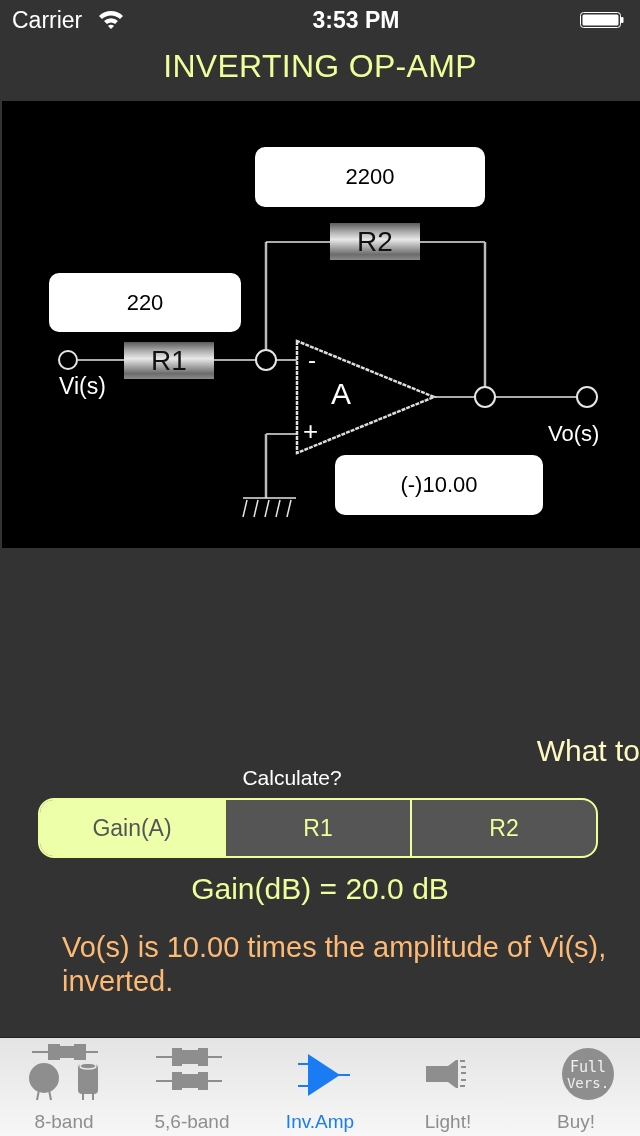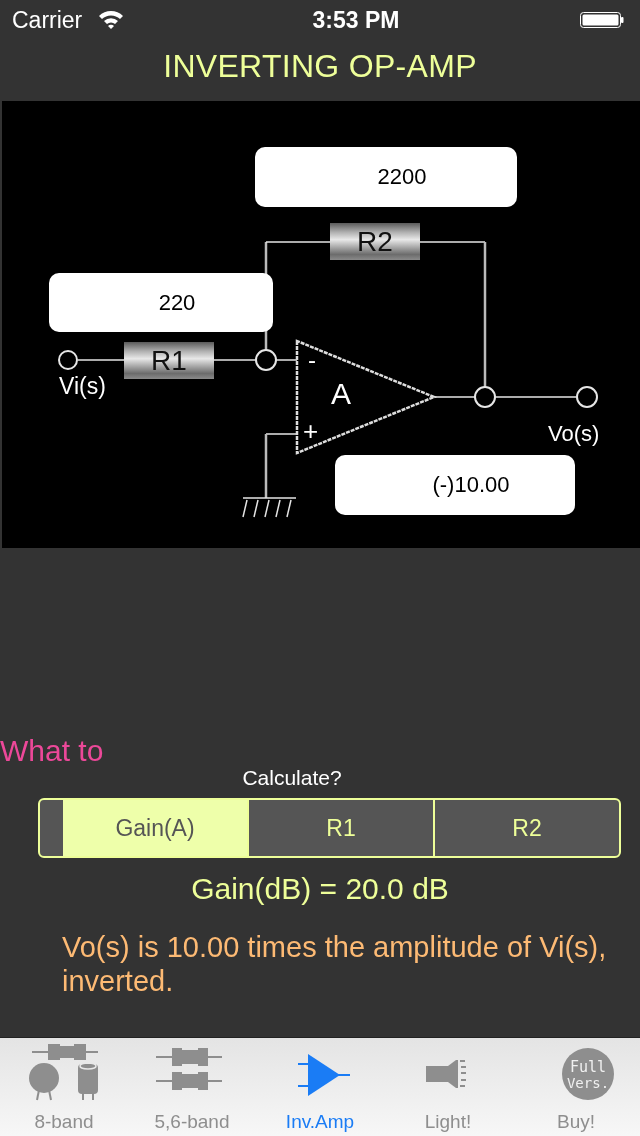--- a/index.html
+++ b/index.html
@@ -14,37 +14,37 @@
     .wifi { position: absolute; left: 98px; top: 9px; width: 26px; height: 20px; }
     .time { position: absolute; left: 0; width: 640px; top: 7px; text-align: center; font-size: 23px; font-weight: bold; margin-left: 36px; }
     .battery { position: absolute; left: 580px; top: 12px; width: 44px; height: 16px; }
     .title { position: absolute; left: 0; top: 48px; width: 640px; text-align: center; color: #eeff99; font-size: 32px; letter-spacing: 0.3px; }
 
     .circuit { position: absolute; left: 2px; top: 101px; width: 638px; height: 447px; background: #000000; }
     .circuit svg { position: absolute; left: 0; top: 0; }
     .valbox {
       position: absolute; background: #ffffff; border-radius: 10px;
       display: flex; align-items: center; justify-content: center;
-      color: #000; font-size: 22px; padding-left: 32px;
+      color: #000; font-size: 22px;
     }
     .ctext { position: absolute; color: #ffffff; font-size: 23px; }
     .res {
       position: absolute; height: 37px;
       background: linear-gradient(to bottom, #5a5a5a 0%, #b0b0b0 25%, #e8e8e8 45%, #9a9a9a 70%, #6c6c6c 85%, #8a8a8a 100%);
       display: flex; align-items: center; justify-content: center;
       color: #111; font-size: 28px;
     }
 
-    .what1 { position: absolute; left: 0; top: 734px; width: 640px; text-align: left; color: #ec4899; font-size: 30px; }
+    .what1 { position: absolute; left: 0; top: 734px; width: 640px; text-align: right; color: #fef9c3; font-size: 30px; }
     .what2 { position: absolute; left: 0; top: 766px; width: 584px; text-align: center; color: #fff; font-size: 21px; }
 
     .seg {
       position: absolute; left: 38px; top: 798px; width: 556px; height: 56px;
-      border: 2px solid #eeff99; border-radius: 6px; overflow: hidden;
-      display: flex; background: #555555; padding-left: 23px;
+      border: 2px solid #eeff99; border-radius: 16px; overflow: hidden;
+      display: flex; background: #555555;
     }
     .seg .s { flex: 1; display: flex; align-items: center; justify-content: center; font-size: 23px; color: #eeff99; }
     .seg .s + .s { border-left: 2px solid #eeff99; }
     .seg .s.sel { background: #eeffaa; color: #555555; }
 
     .gain { position: absolute; left: 0; top: 872px; width: 640px; text-align: center; color: #eeff99; font-size: 30px; }
     .desc { position: absolute; left: 62px; top: 930px; width: 560px; color: #fdba74; font-size: 29px; line-height: 34px; }
 
     .tabbar {
       position: absolute; left: 0; top: 1037px; width: 640px; height: 99px;

